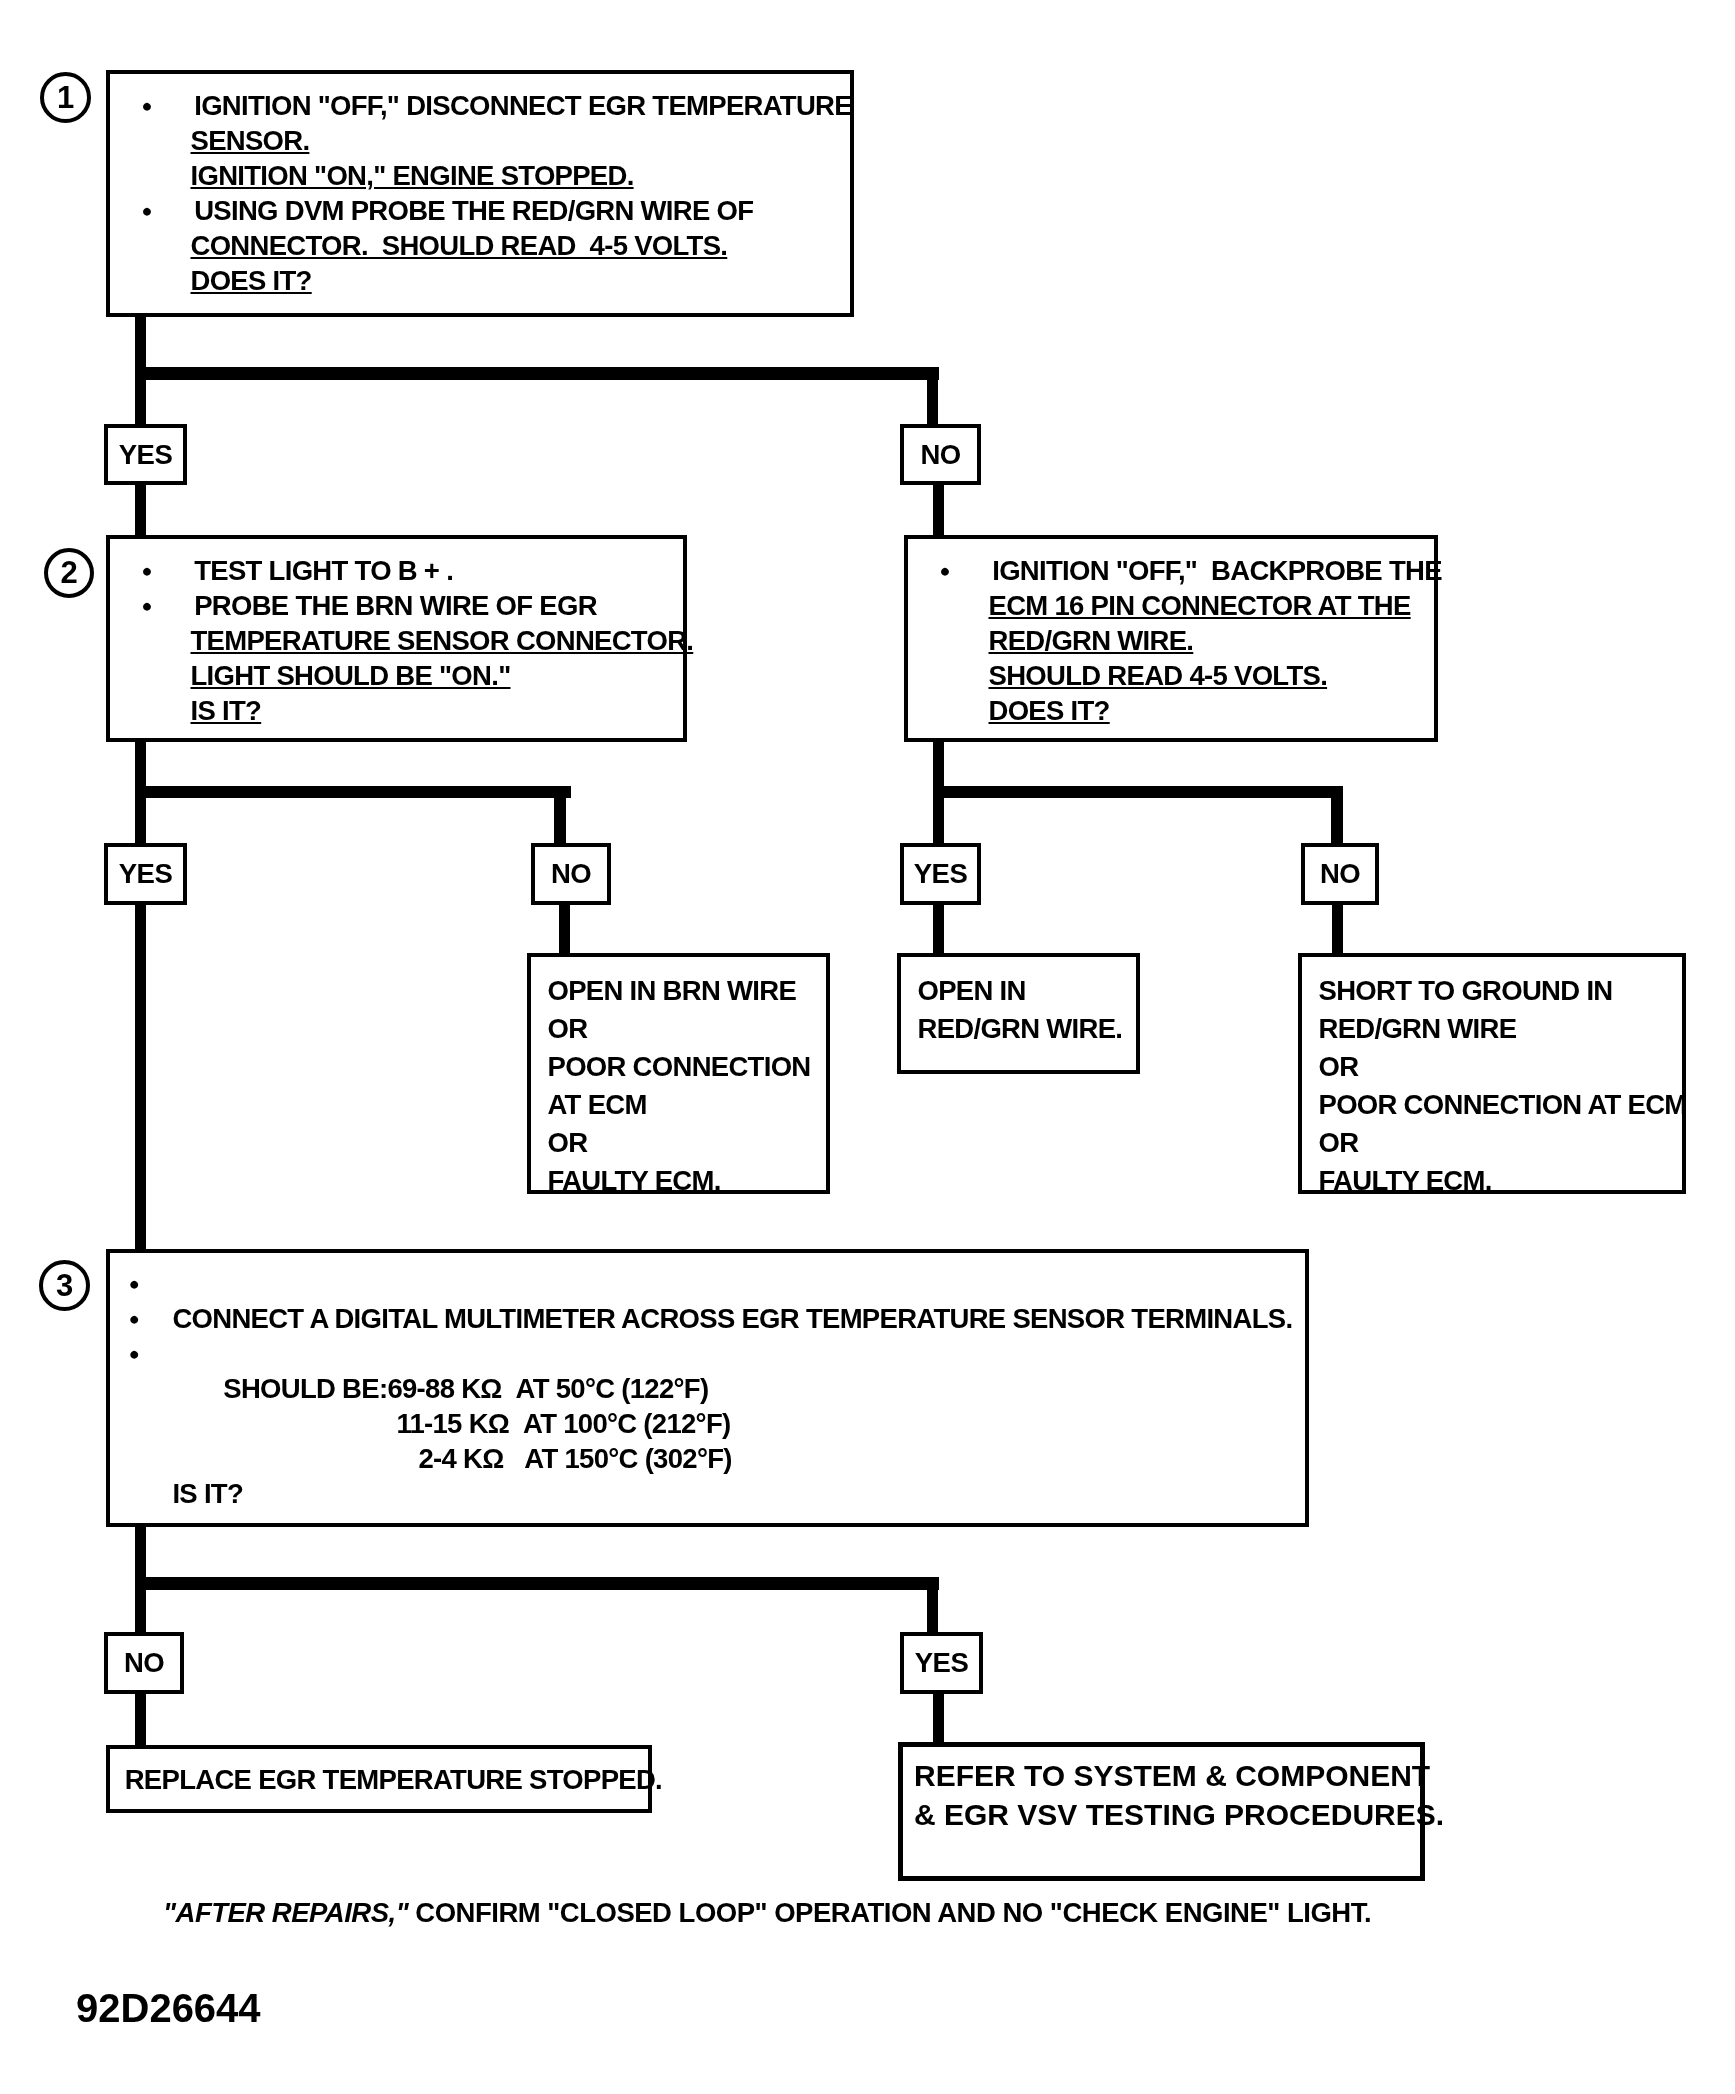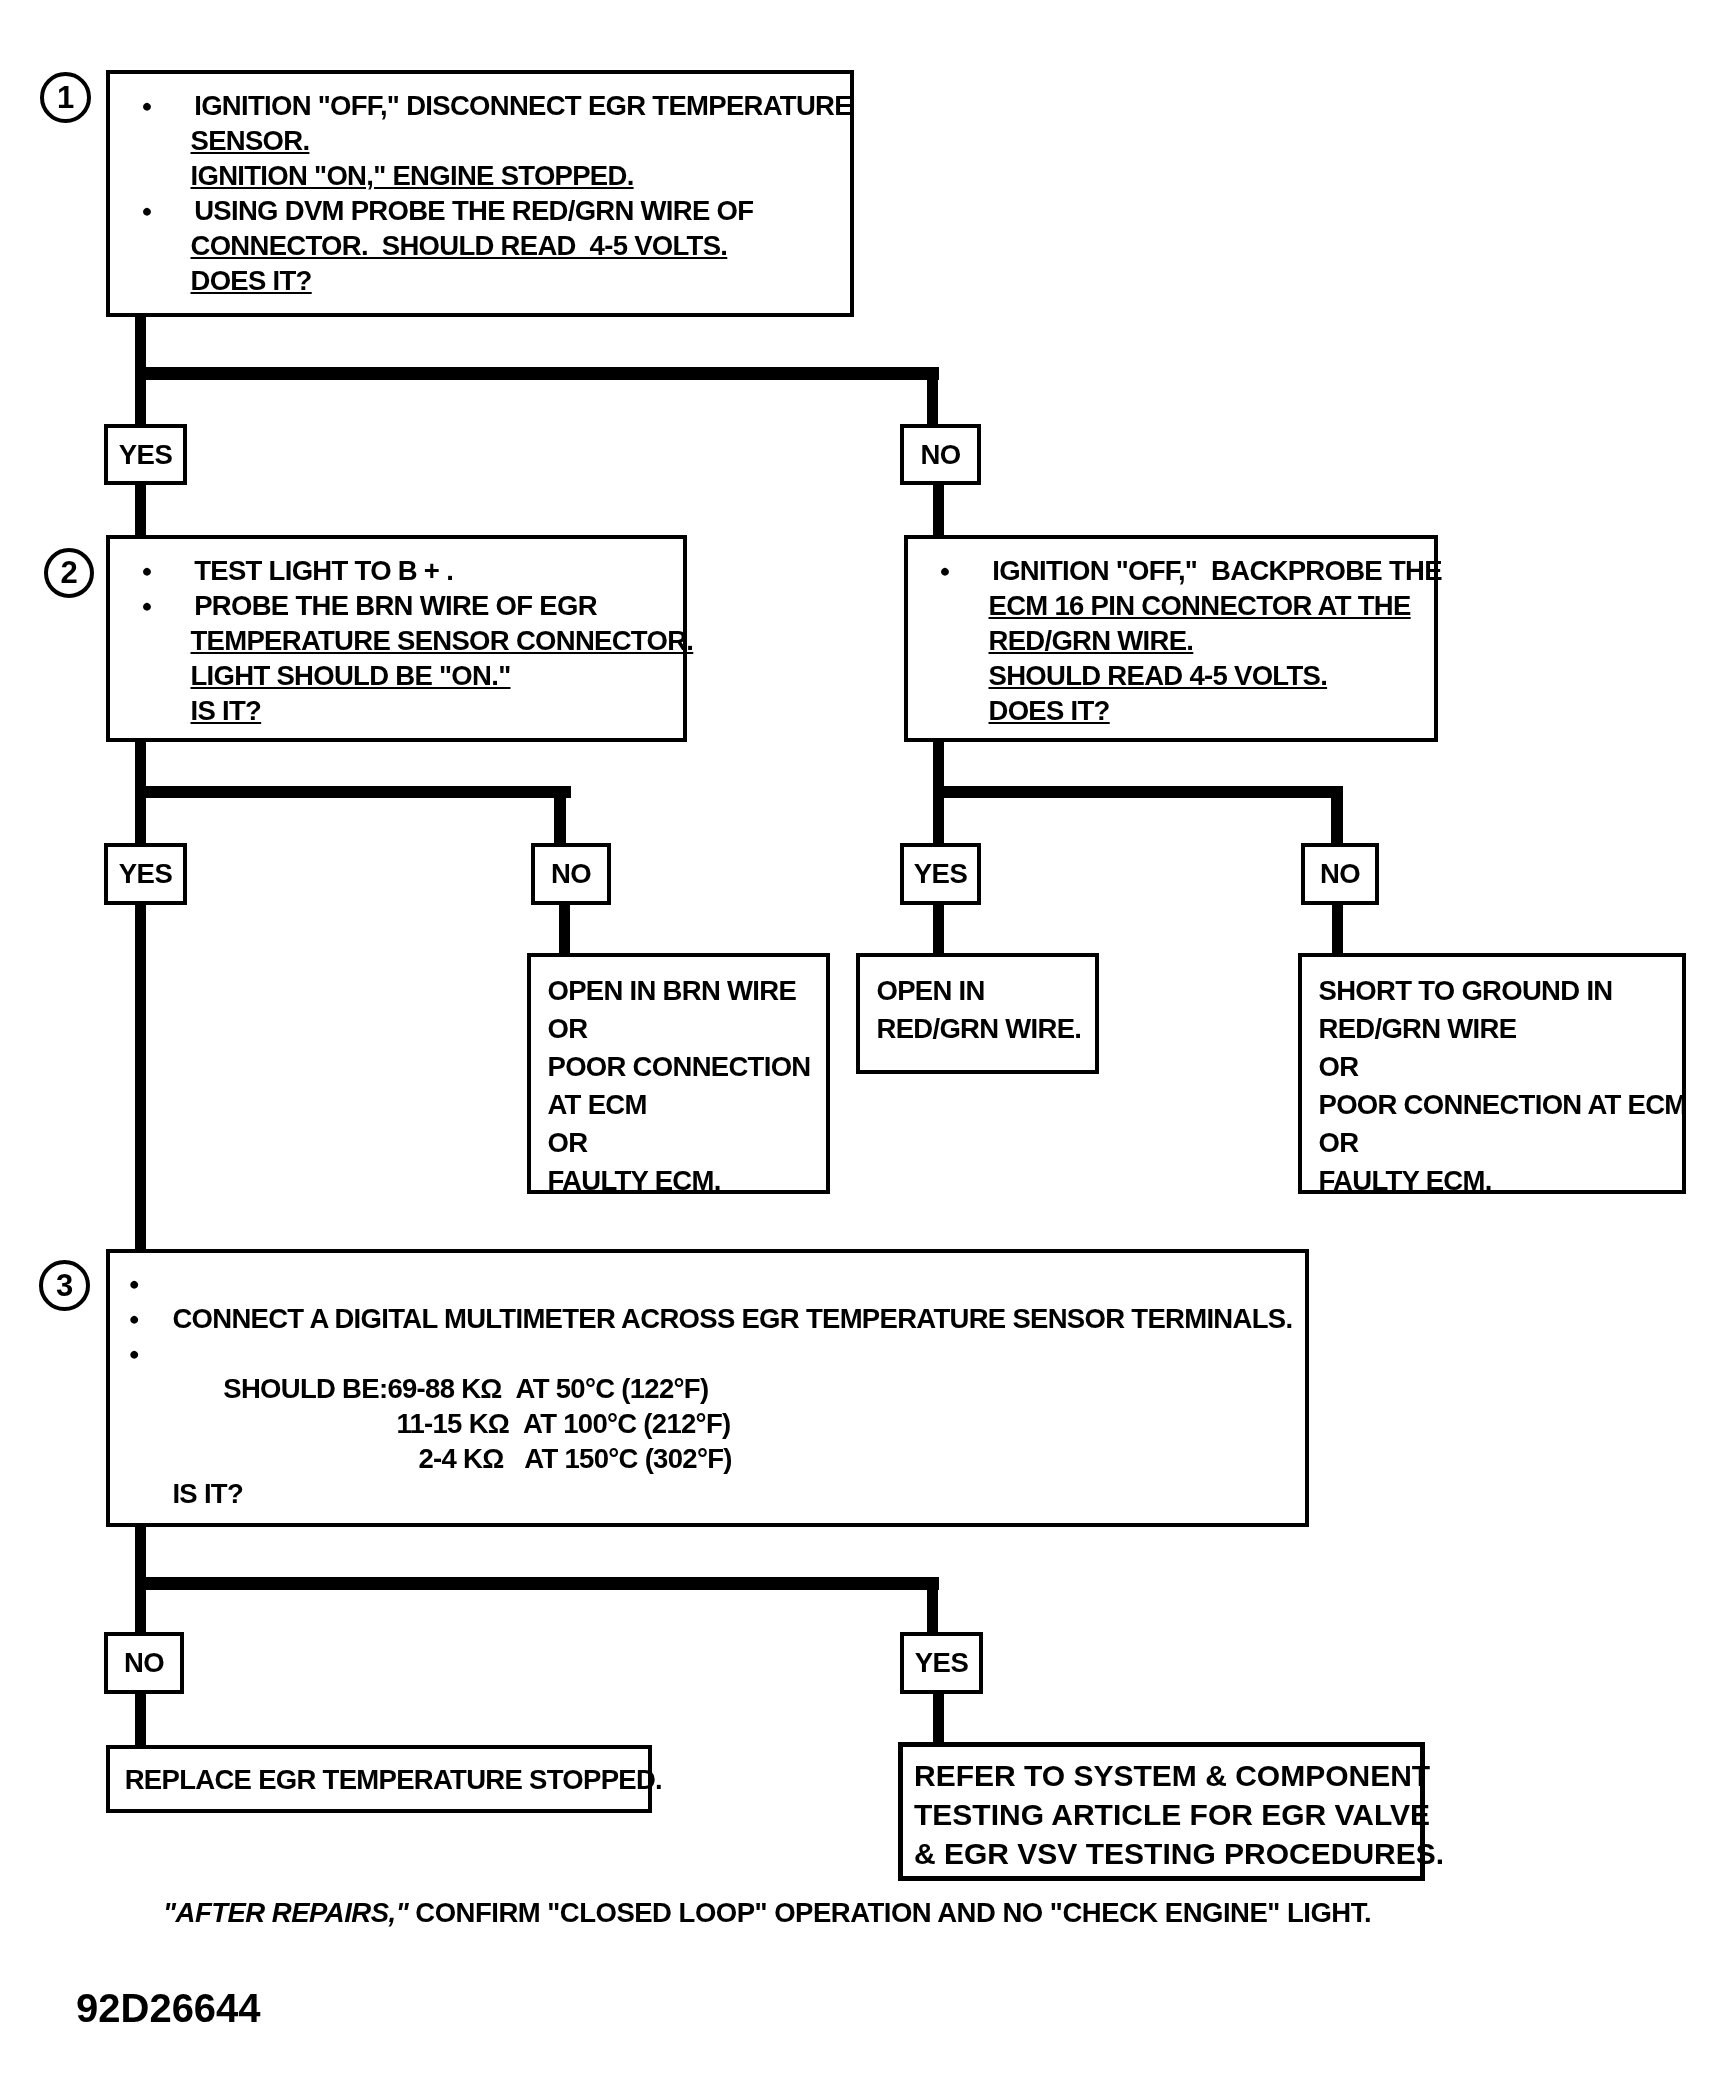--- a/index.html
+++ b/index.html
@@ -159,21 +159,21 @@
 
   <div class="box result" style="left:527px;top:953px;width:303px;height:241px;">
     <div class="bt">OPEN IN BRN WIRE</div>
     <div class="bt">OR</div>
     <div class="bt">POOR CONNECTION</div>
     <div class="bt">AT ECM</div>
     <div class="bt">OR</div>
     <div class="bt">FAULTY ECM.</div>
   </div>
 
-  <div class="box result" style="left:856px;top:953px;width:243px;height:121px;">
+  <div class="box result" style="left:897px;top:953px;width:243px;height:121px;">
     <div class="bt">OPEN IN</div>
     <div class="bt">RED/GRN WIRE.</div>
   </div>
 
   <div class="box result" style="left:1298px;top:953px;width:388px;height:241px;">
     <div class="bt">SHORT TO GROUND IN</div>
     <div class="bt">RED/GRN WIRE</div>
     <div class="bt">OR</div>
     <div class="bt">POOR CONNECTION AT ECM</div>
     <div class="bt">OR</div>
@@ -215,21 +215,20 @@
   <div class="tag" style="left:900px;top:1632px;width:83px;height:62px;">
     <span>YES</span>
   </div>
 
   <div class="box" style="left:106px;top:1745px;width:546px;height:68px;display:flex;align-items:center;padding-left:14.7px;">
     <span class="bt">REPLACE EGR TEMPERATURE STOPPED.</span>
   </div>
 
   <div class="box" style="left:898px;top:1742px;width:527px;height:139px;border-width:5.5px;padding:9.2px 0 0 11px;text-align:center;">
     <div class="refer-text">REFER TO SYSTEM &amp; COMPONENT</div>
-    <div class="refer-text">TESTING ARTICLE FOR EGR VALVE</div>
     <div class="refer-text">&amp; EGR VSV TESTING PROCEDURES.</div>
   </div>
 
   <div class="footer"><span class="it">"AFTER REPAIRS,"</span><span> CONFIRM "CLOSED LOOP" OPERATION AND NO "CHECK ENGINE" LIGHT.</span></div>
 
   <div class="docid">92D26644</div>
 
 </div>
 
 

